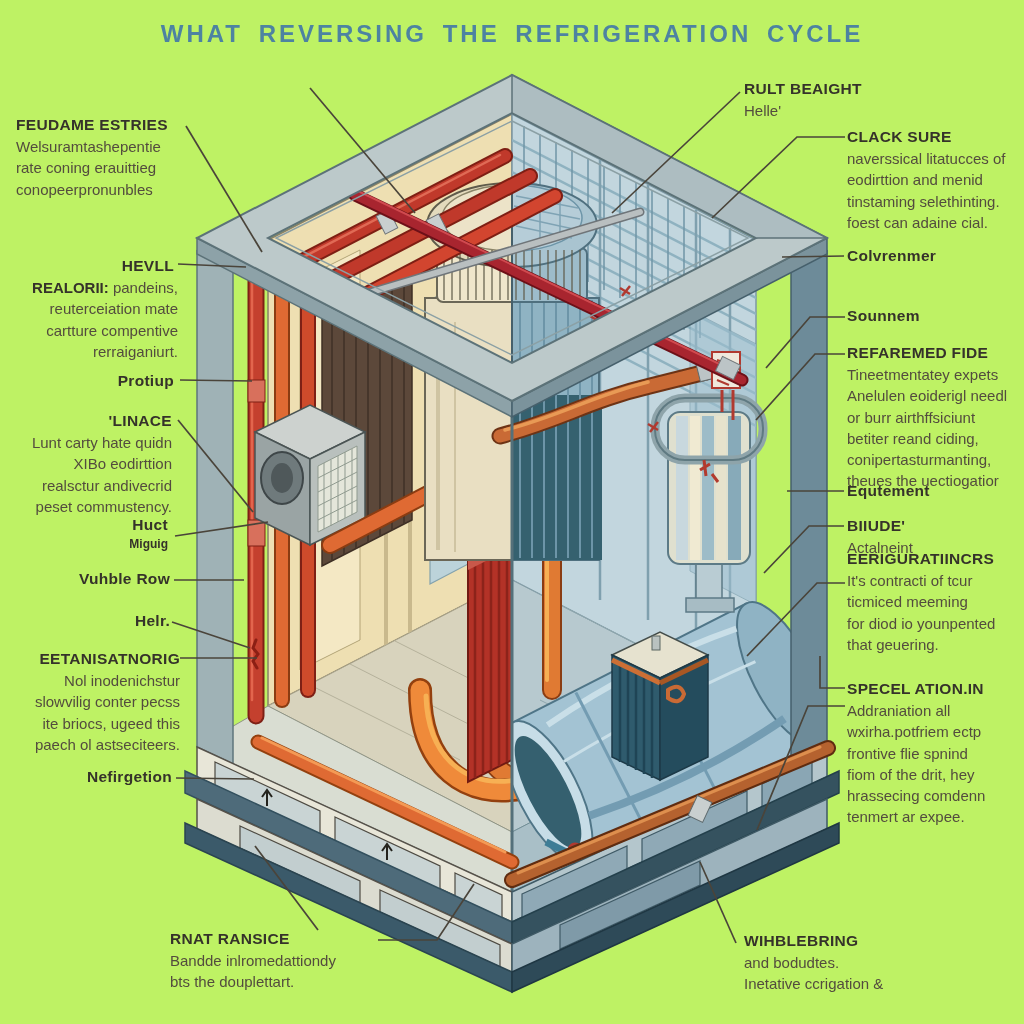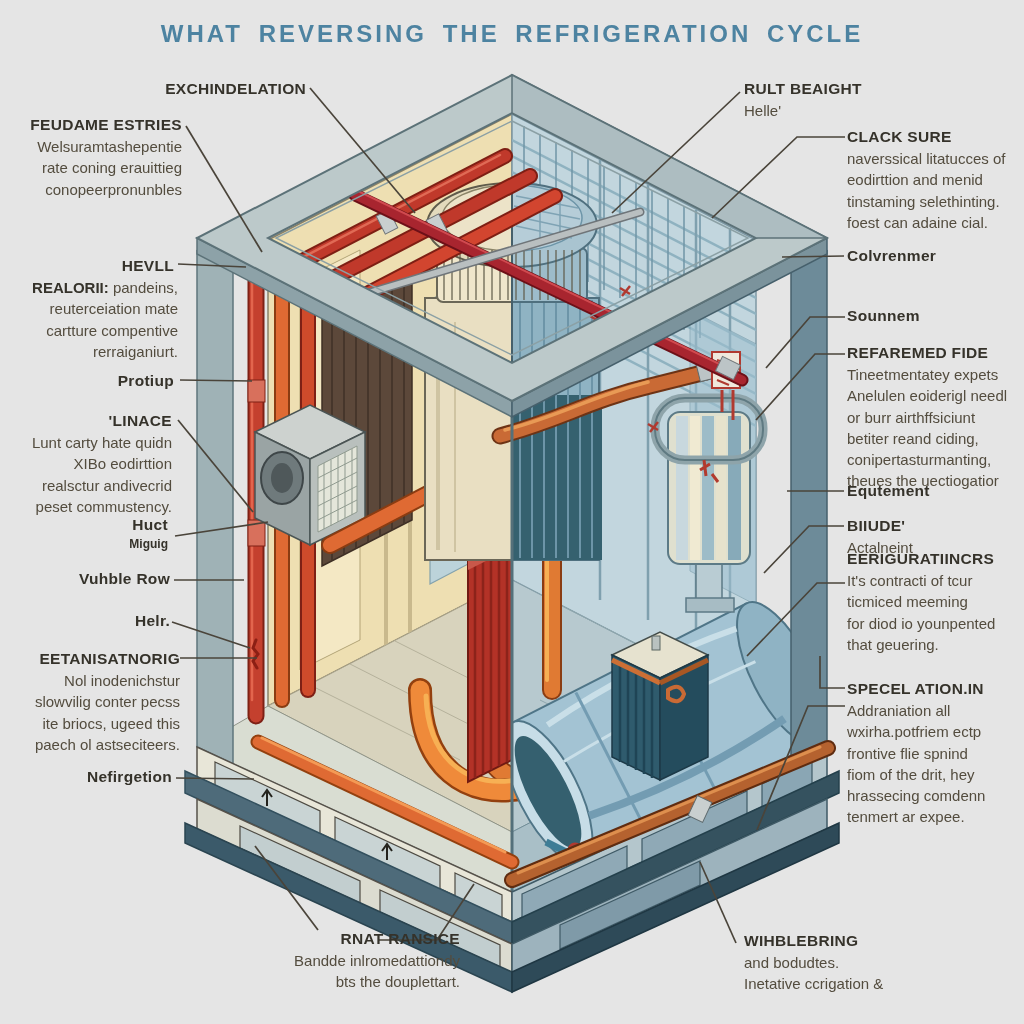--- a/index.html
+++ b/index.html
@@ -1,33 +1,33 @@
 <!DOCTYPE html>
 <html><head>
 <meta charset="utf-8">
 <style>
   html,body{margin:0;padding:0;}
   .stage{
     position:relative;width:1024px;height:1024px;overflow:hidden;
-    background:#e5e5e5;
+    background:#bef264;
     font-family:"Liberation Sans", sans-serif;
     color:#3a362c;
   }
   svg.scene{position:absolute;left:0;top:0;}
   .title{
     position:absolute;left:0;top:20px;width:1024px;text-align:center;
     font-size:24px;font-weight:bold;letter-spacing:3px;word-spacing:6px;
     color:#4d83a1;
   }
   .lbl{position:absolute;font-size:15px;line-height:1.42;color:#534c3e;}
   .lbl .h{font-weight:bold;font-size:15.5px;color:#35322a;letter-spacing:.3px;}
   .lbl .h-inline{font-weight:bold;color:#35322a;}
   .lbl .sub{font-size:15px;color:#534c3e;}
   .lbl .sub-bold{font-weight:bold;font-size:12px;color:#35322a;}
-  .alr{text-align:right;} .alc{text-align:right;} .all{text-align:left;}
+  .alr{text-align:right;} .alc{text-align:left;} .all{text-align:left;}
   
   #lb-exch{left:58px;top:78px;width:248px;}
   #lb-feud{left:16px;top:114px;width:166px;}
   #lb-hevll{left:58px;top:255px;width:116px;}
   #lb-real{left:8px;top:277px;width:170px;}
   #lb-prot{left:58px;top:370px;width:116px;}
   #lb-lin{left:4px;top:410px;width:168px;}
   #lb-huct{left:58px;top:514px;width:110px;}
   #lb-vuh{left:34px;top:568px;width:136px;}
   #lb-helr{left:70px;top:610px;width:100px;}
@@ -434,23 +434,20 @@
     <polyline points="844,526 809,526 764,573"></polyline>
     <polyline points="845,583 817,583 747,656"></polyline>
     <polyline points="845,688 820,688 820,656"></polyline>
     <polyline points="845,706 808,706 757,830"></polyline>
     <polyline points="700,862 736,943"></polyline>
   </g>
 </svg>
 
 <div class="title">WHAT REVERSING THE REFRIGERATION CYCLE</div>
 
-<div class="lbl alr" id="lb-exch">
-  <div class="h">EXCHINDELATION</div>
-</div>
 <div class="lbl alc" id="lb-feud">
   <div class="h">FEUDAME ESTRIES</div>
   <div>Welsuramtashepentie</div>
   <div>rate coning erauittieg</div>
   <div>conopeerpronunbles</div>
 </div>
 <div class="lbl alr" id="lb-hevll">
   <div class="h">HEVLL</div>
 </div>
 <div class="lbl alr" id="lb-real">

